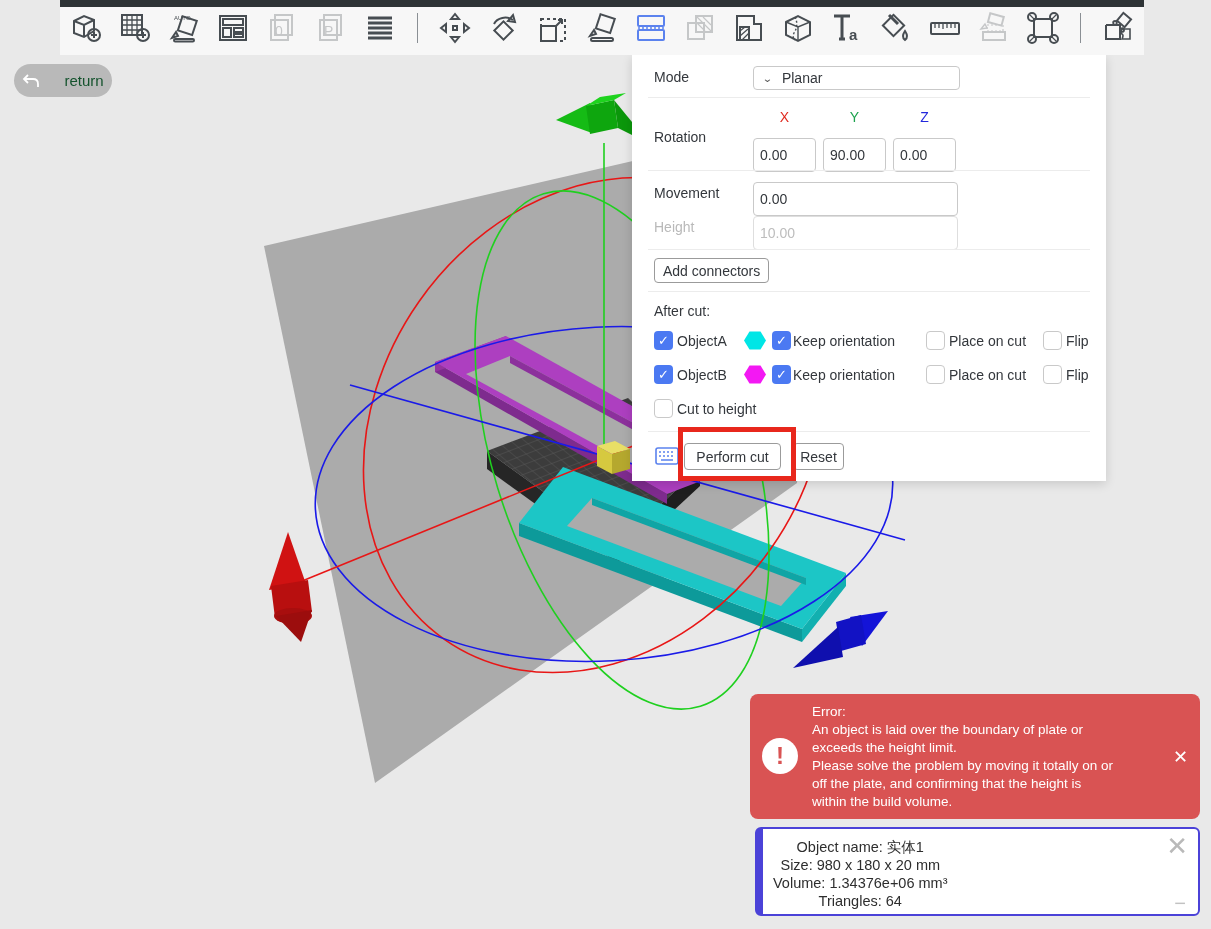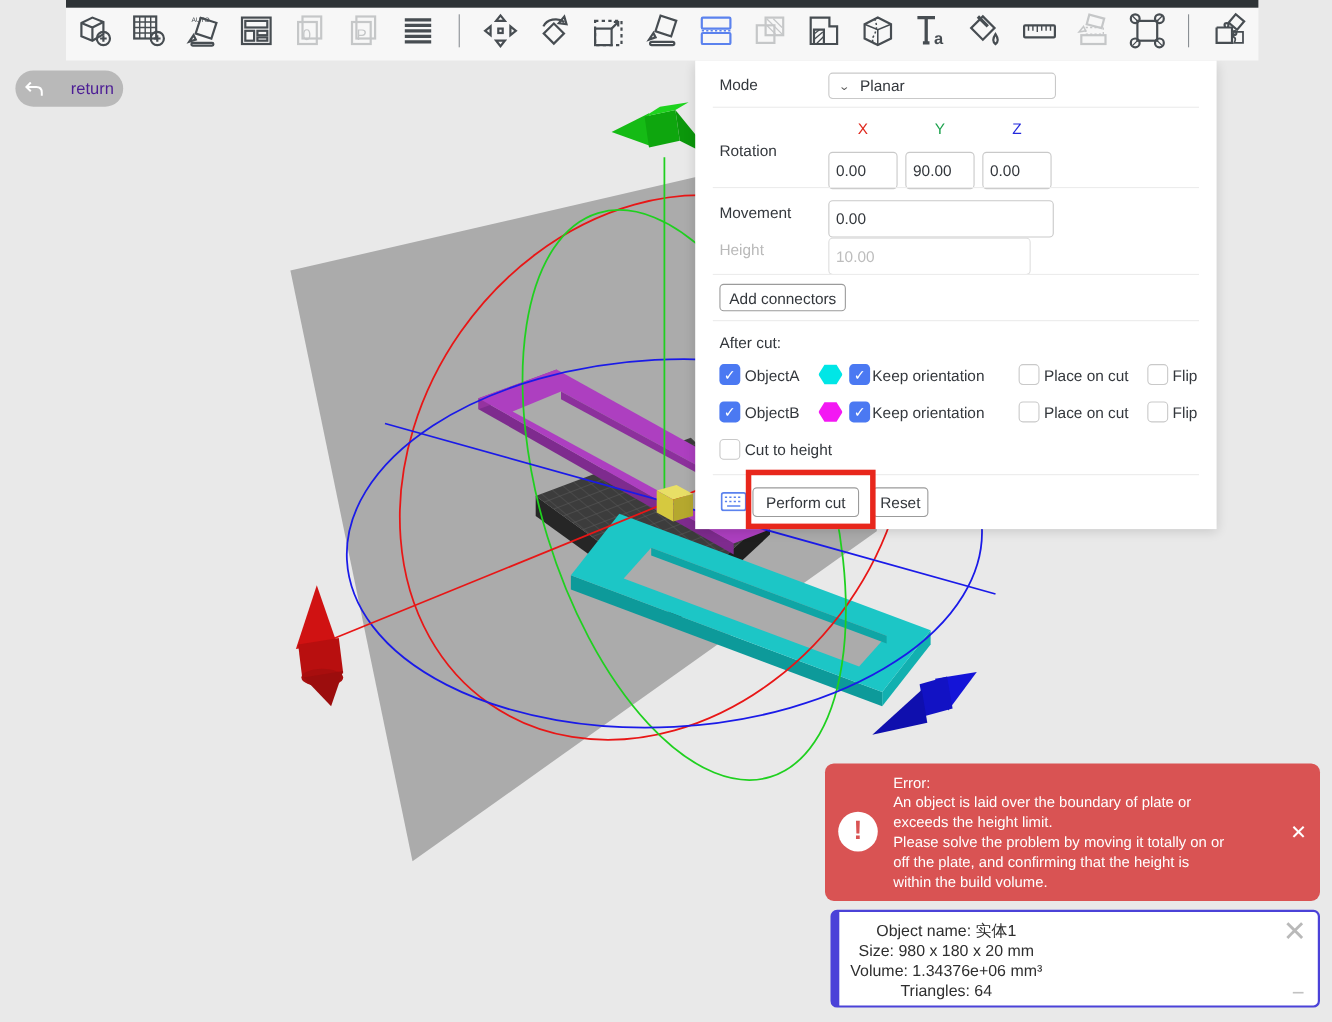--- a/index.html
+++ b/index.html
@@ -11,21 +11,21 @@
   #toolbar .topband{position:absolute;left:0;top:0;width:100%;height:7px;background:#2e3336;}
   #toolbar .icons{position:absolute;left:8px;top:9px;display:flex;align-items:center;gap:13px;}
   .tb-icon{width:36px;height:38px;display:flex;align-items:center;justify-content:center;cursor:pointer;}
   .tb-icon svg{stroke:#474d52;fill:none;stroke-width:2;}
   .tb-icon.disabled{opacity:.28;}
   .tb-icon.active svg{stroke:#5b82ee;}
   .tb-sep{width:1px;height:30px;background:#8a8f94;margin:0 6px;}
 
   
   #return-btn{position:absolute;left:14px;top:64px;width:98px;height:33px;background:#b9b9b9;border-radius:17px;
-    display:flex;align-items:center;justify-content:center;gap:24px;color:#4c1d95;font-size:15px;z-index:5;cursor:pointer;}
+    display:flex;align-items:center;justify-content:center;gap:24px;color:#14532d;font-size:15px;z-index:5;cursor:pointer;}
 
   
   #cut-panel{position:absolute;left:632px;top:55px;width:474px;height:426px;background:#fff;z-index:4;
     box-shadow:0 3px 10px rgba(0,0,0,.14);color:#33373c;font-size:14px;}
   .sep{position:absolute;left:16px;right:16px;height:1px;background:#ececec;}
   .plabel{position:absolute;left:22px;}
   .plabel.dis{color:#b9b9b9;}
   .pinput{position:absolute;height:22px;border:1px solid #c9c9c9;border-radius:4px;font-size:14px;color:#33373c;
     padding:16px 6px;font-family:"Liberation Sans",sans-serif;box-sizing:border-box;background:#fff;}
   .pinput:disabled{border-color:#dedede;color:#bdbdbd;background:#fff;}
@@ -326,21 +326,21 @@
     <span class="axis" style="left:261px;top:54px;color:#2328dc">Z</span>
     <span class="plabel" style="top:74px">Rotation</span>
     <input class="pinput" style="left: 121px; top: 83px; width: 63px;" value="0.00">
     <input class="pinput" style="left: 191px; top: 83px; width: 63px;" value="90.00">
     <input class="pinput" style="left: 261px; top: 83px; width: 63px;" value="0.00">
     <div class="sep" style="top:115px"></div>
 
     <span class="plabel" style="top:130px">Movement</span>
     <input class="pinput" style="left: 121px; top: 127px; width: 205px;" value="0.00">
     <span class="plabel dis" style="top:164px">Height</span>
-    <input class="pinput" style="left: 121px; top: 161px; width: 184px;" disabled="" value="10.00">
+    <input class="pinput" style="left: 121px; top: 161px; width: 205px;" disabled="" value="10.00">
     <div class="sep" style="top:194px"></div>
 
     <button class="pbtn" style="left:22px;top:203px;height:25px;padding:0 8px">Add connectors</button>
     <div class="sep" style="top:236px"></div>
 
     <span class="plabel" style="top:248px">After cut:</span>
 
     <div class="cbrow" style="top:276px">
       <span class="cb on" style="left:22px">✓</span>
       <span class="cbl" style="left:45px">ObjectA</span>

